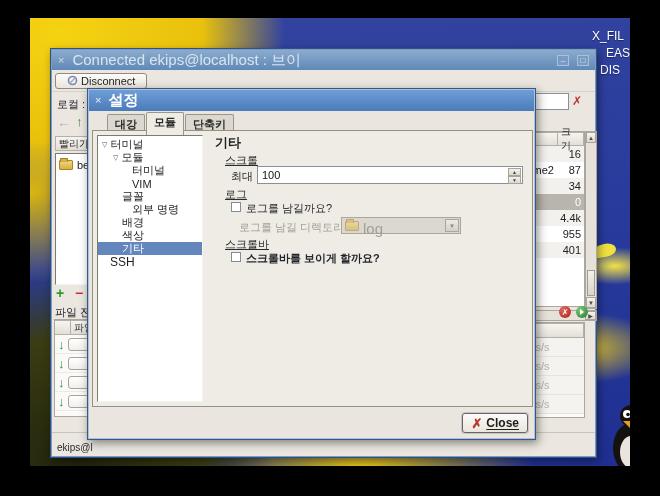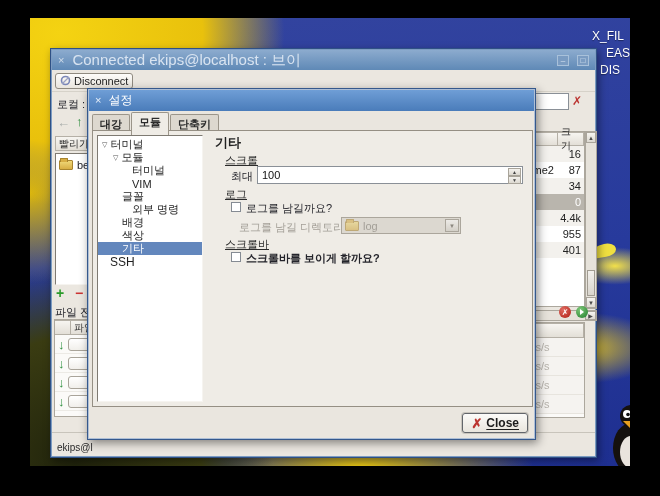--- a/index.html
+++ b/index.html
@@ -15,21 +15,21 @@
       radial-gradient(ellipse 180px 150px at 0px 175px, #d8b40e 0%, rgba(216,180,14,0) 60%),
       radial-gradient(ellipse 300px 300px at 45px 445px, #20230c 0%, #3a3c12 42%, rgba(58,60,18,0) 66%),
       radial-gradient(ellipse 280px 85px at 330px 450px, #e9c60e 0%, rgba(233,198,14,0) 62%),
       radial-gradient(ellipse 130px 55px at 550px 330px, #dcbe24 0%, rgba(226,195,34,0) 65%),
       radial-gradient(ellipse 62px 26px at 585px 248px, #f2e04a 0%, rgba(242,224,74,0) 72%),
       linear-gradient(175deg, #33449f 0%, #273a9c 55%, #1e2f90 100%);}
   .desk-text{color:#fff;font-size:12px;white-space:nowrap;text-shadow:0 1px 1px rgba(0,0,0,.4);}
 
   
   .btn{display:inline-flex;align-items:center;gap:3px;border:1px solid #8f8a80;border-radius:3px;
-       background:linear-gradient(#fdfcfa,#e9e5dd);font-size:11px;color:#1d1d1d;padding:1px 4px;}
+       background:linear-gradient(#fdfcfa,#e9e5dd);font-size:11px;color:#1d1d1d;padding:1px 11px;}
   .hdrcell{background:linear-gradient(#f7f5f1,#e3dfd7);border:1px solid #b5b0a6;border-left:none;
            font-size:10px;color:#2a2a2a;display:flex;align-items:center;padding:0 3px;}
   .inset{border-top:1px solid #7e7a72;border-left:1px solid #7e7a72;
          border-right:1px solid #f6f4f0;border-bottom:1px solid #f6f4f0;}
   .cb{width:10px;height:10px;background:#fff;border:1px solid #858b93;display:inline-block;}
   .ulbl{font-size:11px;color:#2b2b2b;text-decoration:underline;}
   .glyph{line-height:1;}
 
   
   #mw{left:50px;top:48px;width:547px;height:410px;background:#ebe7e0;
@@ -67,21 +67,21 @@
   .speed-row{height:19px;font-size:11px;color:#b7b3ac;display:flex;align-items:center;
              padding-left:5px;border-bottom:1px solid #e7e4de;background:#f5f3f0;}
   .circ{width:12px;height:12px;border-radius:50%;display:inline-flex;align-items:center;
         justify-content:center;font-size:8px;color:#fff;font-weight:bold;}
 
   
   #dlg{left:87px;top:88px;width:449px;height:352px;background:#eae6df;border:1px solid #35588c;
        box-shadow:0 0 0 1px #aebfd6 inset,2px 3px 9px rgba(0,0,0,.45);}
   #dlg-title{left:1px;top:1px;right:1px;height:21px;background:linear-gradient(#6f9ed6,#4a7cba);
        display:flex;align-items:center;padding:0 6px;gap:7px;}
-  #dlg-title .t{color:#fff;font-size:12px;font-weight:normal;}
+  #dlg-title .t{color:#fff;font-size:15px;font-weight:bold;}
   #dlg-title .x{color:#e8f0fa;font-size:11px;}
   .tab{display:inline-block;font-size:11px;font-weight:bold;color:#2b2b2b;padding:2px 7px 3px;
        border:1px solid #9b958a;border-bottom:none;background:#ddd8cf;border-radius:2px 2px 0 0;
        margin-right:1px;position:relative;top:2px;}
   .tab.active{background:#efece6;top:0;padding-bottom:5px;z-index:3;}
   #dlg-content{left:4px;top:41px;width:441px;height:277px;border:1px solid #958f84;background:#efece6;}
   #tree{left:4px;top:4px;width:106px;height:267px;background:#fff;overflow:hidden;}
   .ti{height:13px;display:flex;align-items:center;font-size:11px;color:#1e1e1e;white-space:nowrap;}
   .ti .exp{font-size:7px;color:#555;margin-right:3px;}
   .ti.l0{padding-left:4px;} .ti.l1{padding-left:15px;} .ti.l1b{padding-left:24px;}
@@ -244,21 +244,21 @@
     <span style="font-size:10px;font-weight:normal;color:#2b2b2b;margin-top:6px;">ekips@l</span>
   </div>
 </div>
 
 <div id="dlg" class="abs">
   <div id="dlg-title" class="abs">
     <span class="x glyph">×</span>
     <span class="t">설정</span>
   </div>
 
-  <div class="abs" style="left:4px;top:23px;height:18px;">
+  <div class="abs" style="left:19px;top:23px;height:18px;">
     <span class="tab">대강</span><span class="tab active">모듈</span><span class="tab">단축키</span>
   </div>
 
   <div id="dlg-content" class="abs">
 
     <div id="tree" class="abs inset">
       <div class="ti l0" style="margin-top:2px;">
           <span class="exp glyph">▽</span>
           <span>터미널</span>
         </div>
@@ -305,21 +305,21 @@
           </span>
       </div>
 
       <span class="ulbl abs" style="left:14px;top:56px;">로그</span>
       <span class="cb abs" style="left:20px;top:71px;"></span>
       <span class="lbl abs" style="left:35px;top:70px;font-weight:normal;">로그를 남길까요?</span>
 
       <span class="lbl dis abs" style="left:28px;top:89px;">로그를 남길 디렉토리 :</span>
       <div class="abs" style="left:130px;top:86px;width:120px;height:17px;background:#dcd8d0;border:1px solid #aba69c;">
         <span class="folder" style="position:absolute;left:3px;top:3px;opacity:.55;"></span>
-        <span class="dis" style="position:absolute;left:21px;top:2px;font-size:11px;">log</span>
+        <span class="dis" style="position:absolute;left:21px;top:2px;font-size:15px;">log</span>
         <span class="abs" style="right:1px;top:1px;bottom:1px;width:14px;background:linear-gradient(#eceae6,#d4d0c8);border:1px solid #aba69c;display:flex;align-items:center;justify-content:center;font-size:6px;color:#8b877f;">▼</span>
       </div>
 
       <span class="ulbl abs" style="left:14px;top:106px;">스크롤바</span>
       <span class="cb abs" style="left:20px;top:121px;"></span>
       <span class="lbl abs" style="left:35px;top:120px;font-weight:bold;">스크롤바를 보이게 할까요?</span>
     </div>
   </div>
 
   <div class="abs" style="left:1px;right:1px;bottom:1px;height:30px;display:flex;justify-content:flex-end;align-items:center;padding:0 6px;">

